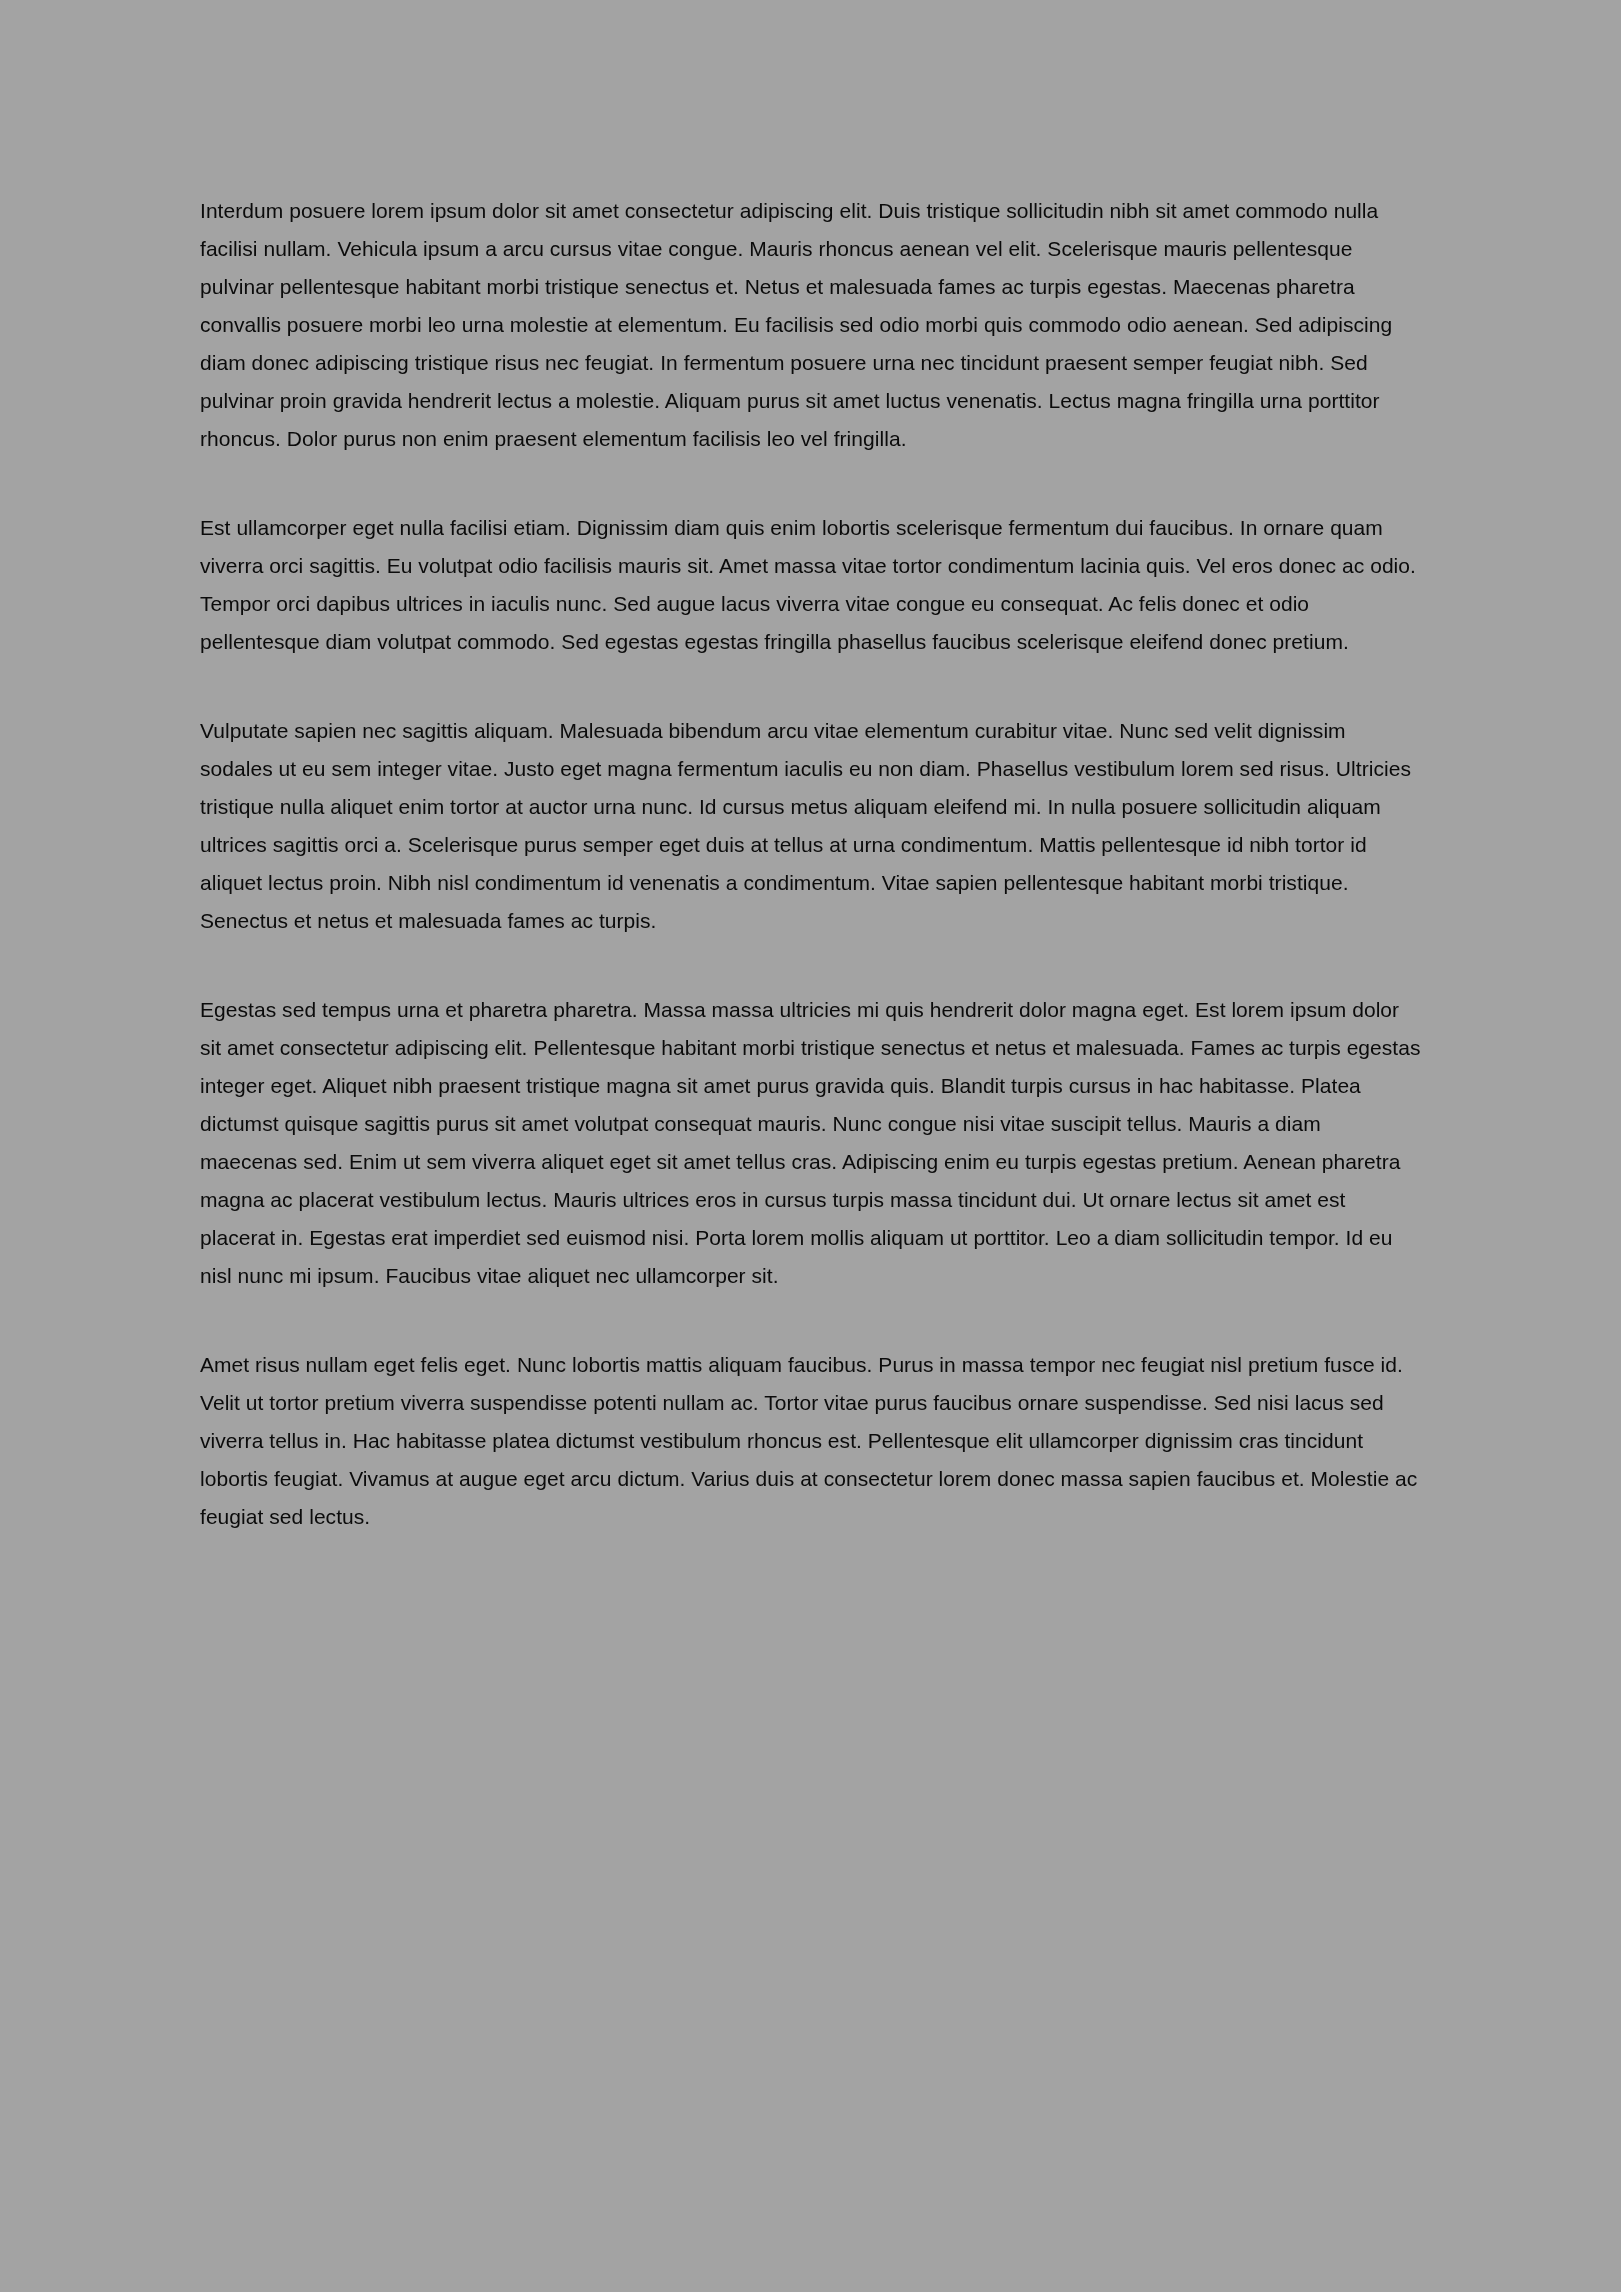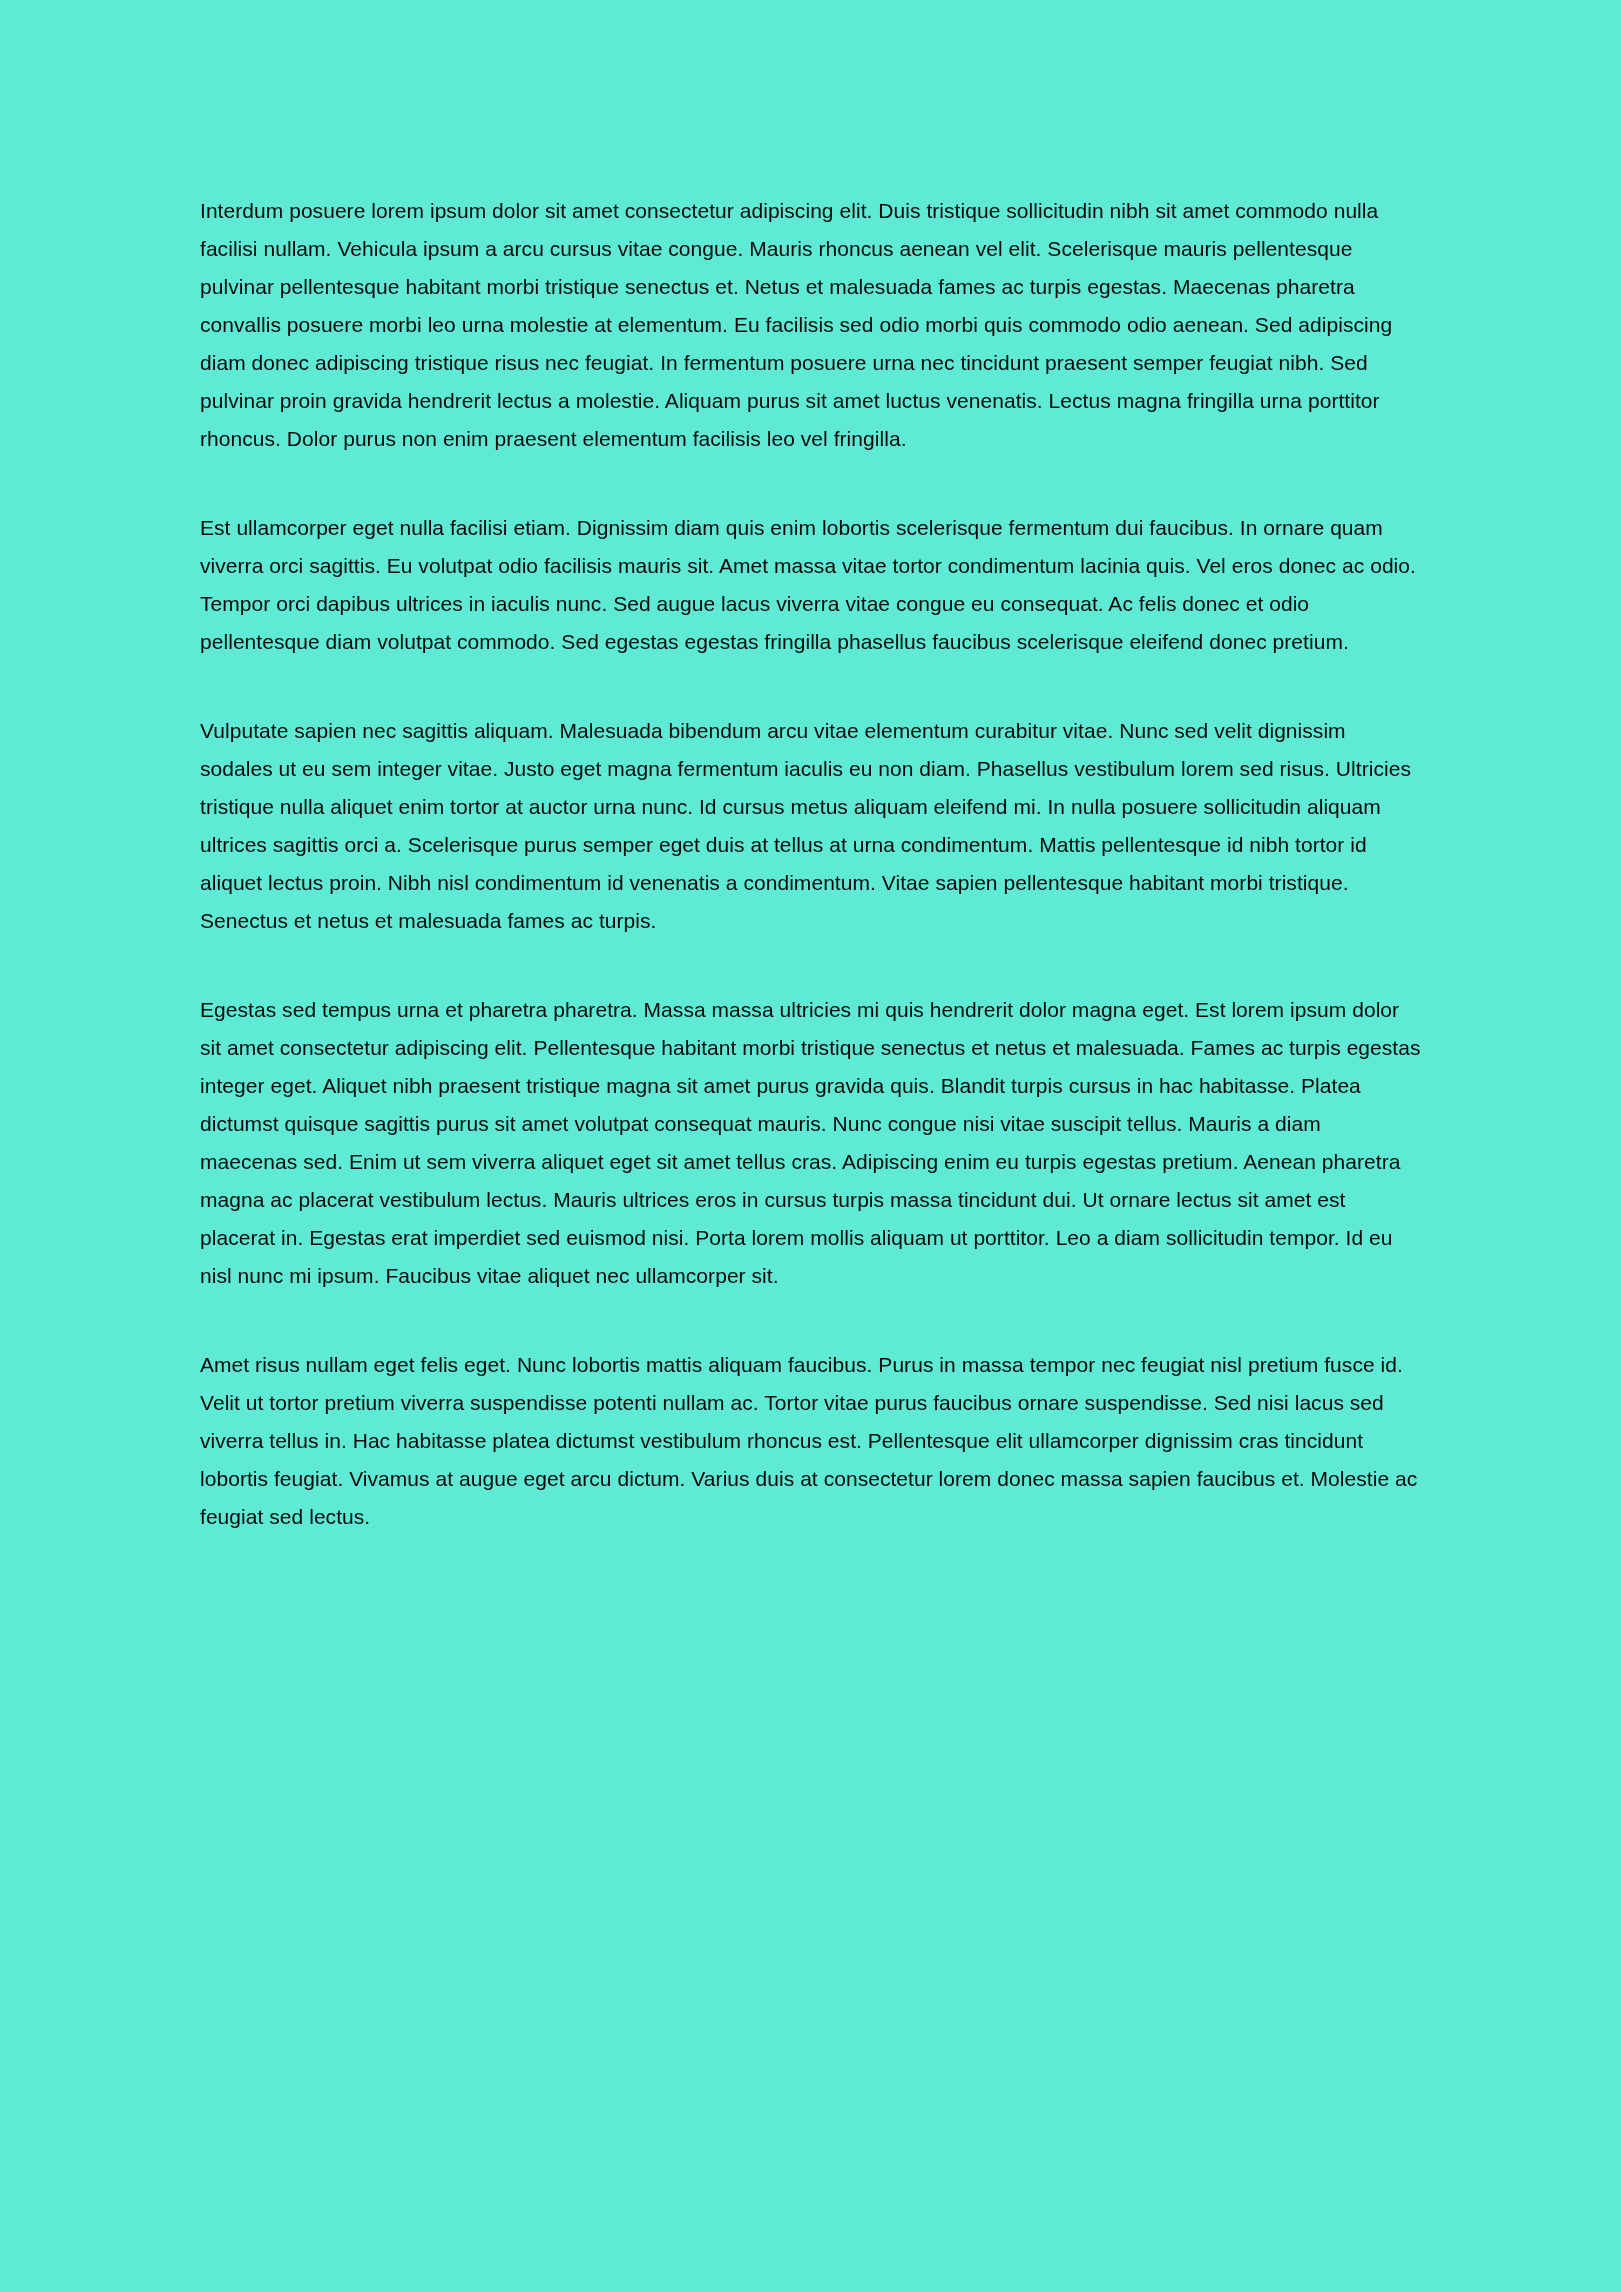--- a/index.html
+++ b/index.html
@@ -10,21 +10,21 @@
   body {
     width: 1621px;
     height: 2293px;
     font-family: "Liberation Serif", serif;
     -webkit-font-smoothing: antialiased;
   }
   .page {
     width: 1621px;
     height: 2293px;
     box-sizing: border-box;
-    background: #5eead4;
+    background: #a3a3a3;
     position: relative;
     overflow: hidden;
   }
   .content {
     position: absolute;
     left: 200px;
     top: 192px;
     width: 1223px;
   }
   .para {

